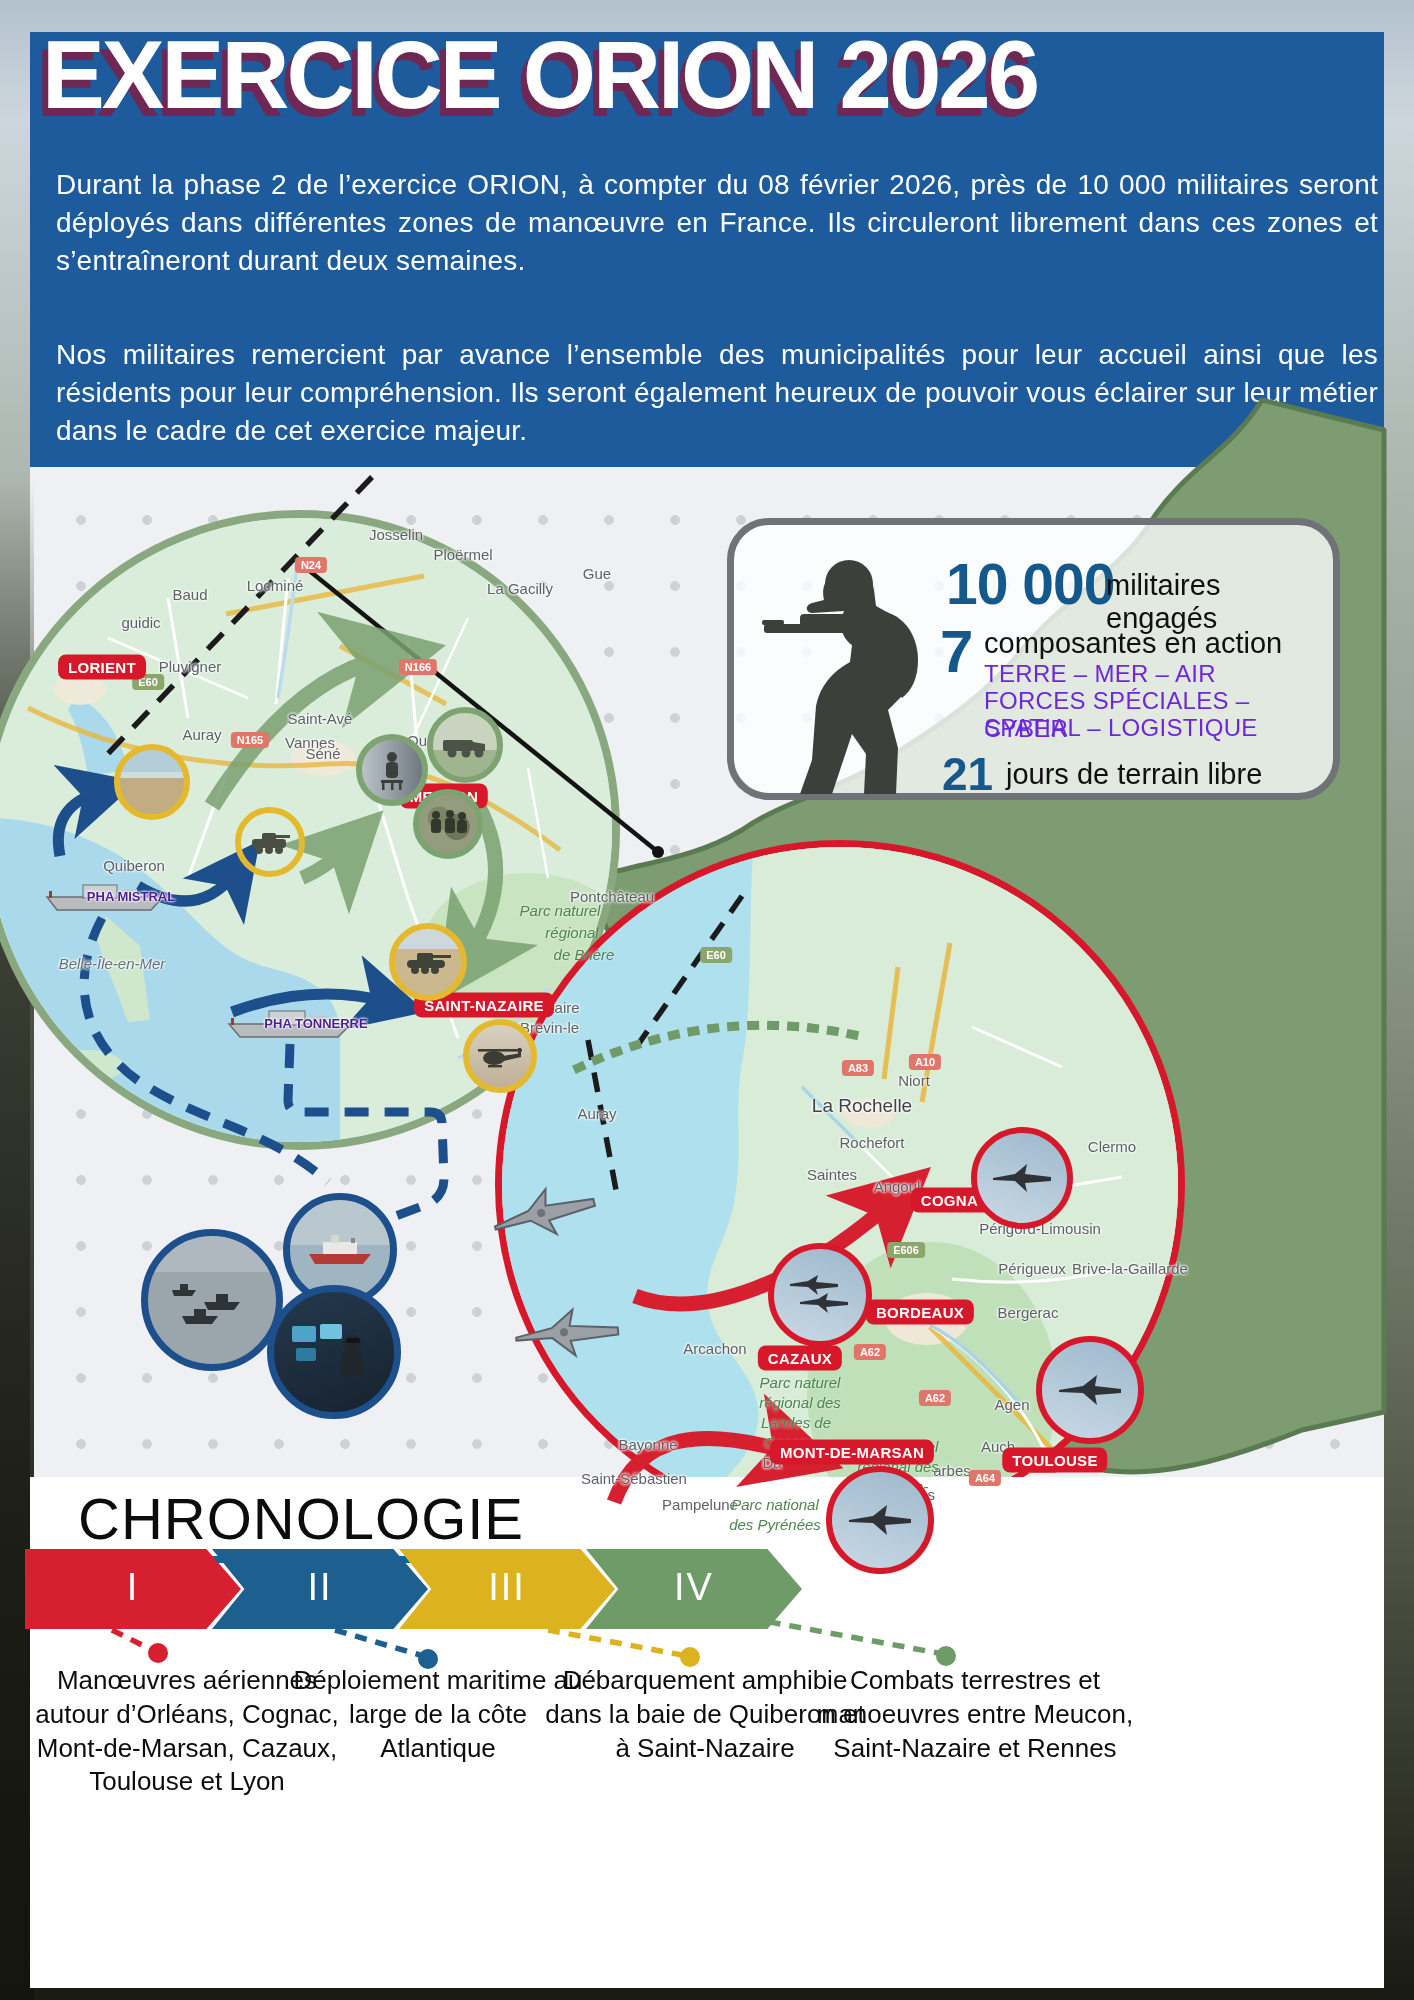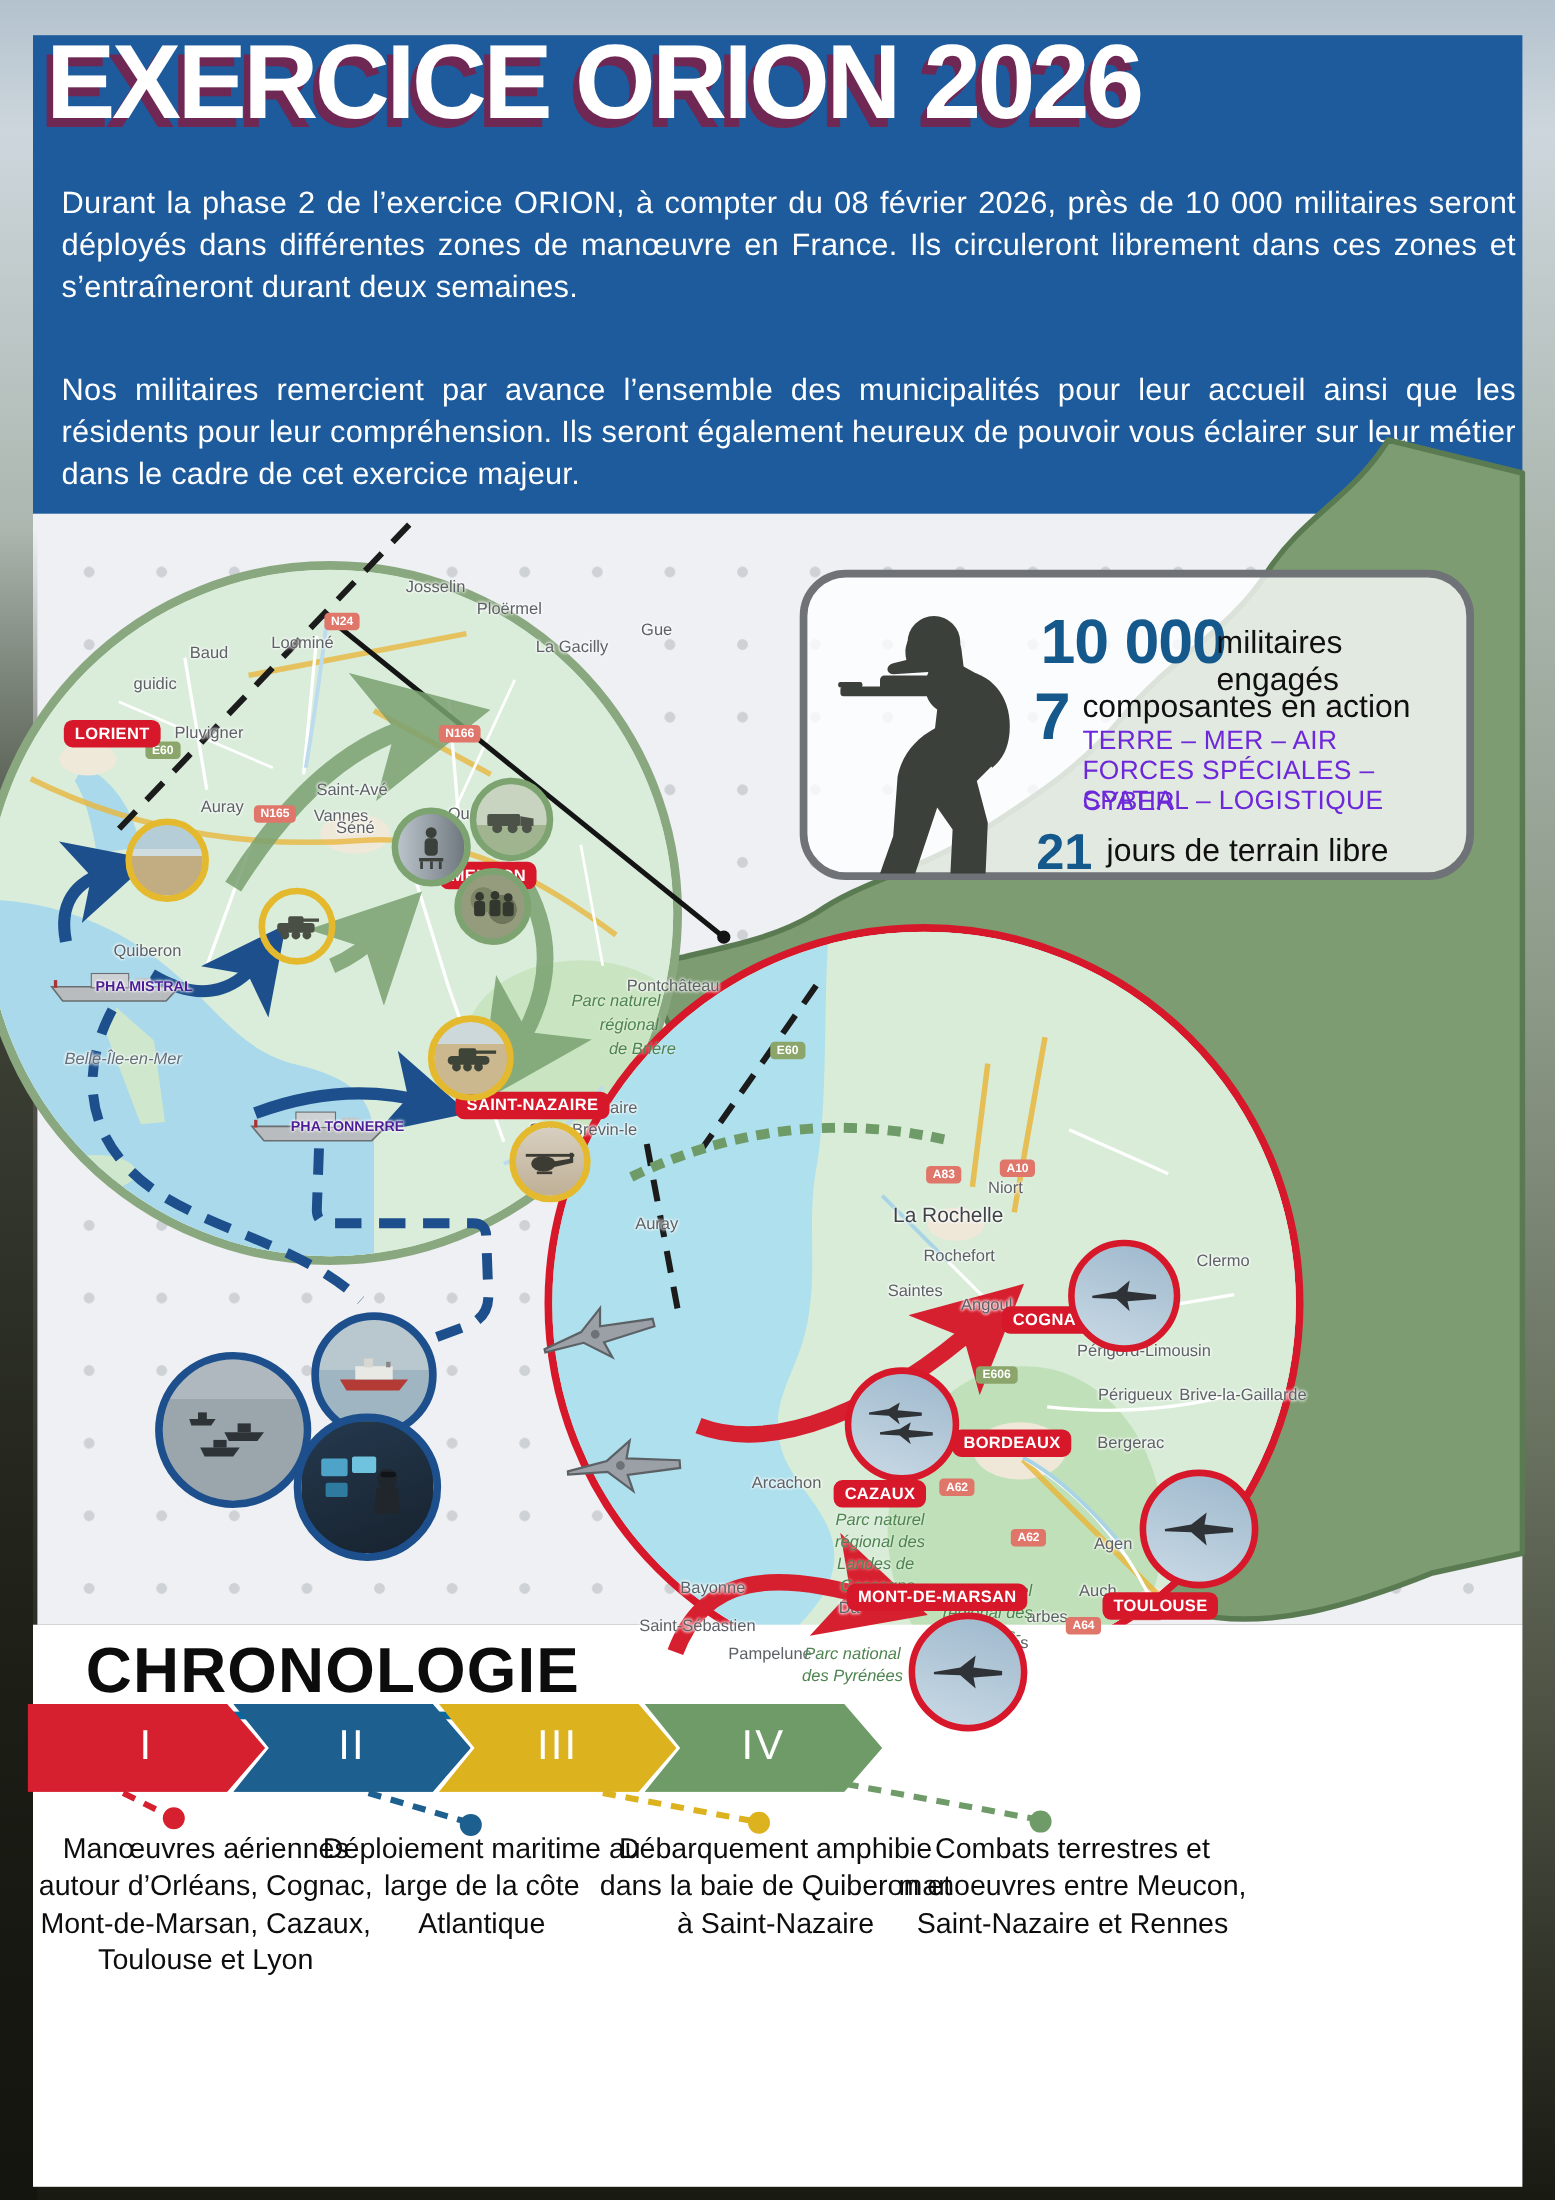--- a/index.html
+++ b/index.html
@@ -72,21 +72,21 @@
   .ph-shipred{background:linear-gradient(180deg,#b9c7cf 0% 45%,#9fb6c2 45% 100%);}
   .ph-control{background:linear-gradient(160deg,#24394e 0%,#17222e 100%);}
   .ph-sky{background:linear-gradient(200deg,#9db8cc 0%,#c9d9e5 100%);}
   
   .shipwrap{position:absolute;transform:translate(-50%,-50%);z-index:36;text-align:center;}
   .shiplabel{position:absolute;left:50%;top:12px;transform:translateX(-50%);font-size:13px;font-weight:800;color:#4c1d95;white-space:nowrap;
     text-shadow:0 0 2px #fff,0 0 3px #fff,0 0 3px #fff;margin-left:26px;}
   .jet{position:absolute;transform:translate(-50%,-50%) rotate(var(--rot,0deg));z-index:36;}
   
   #chrono{left:30px;top:1477px;width:1354px;height:511px;background:#ffffff;z-index:10;}
-  #chrono-title{position:absolute;left:48px;top:8px;font-size:58px;font-weight:700;letter-spacing:1px;color:#0c0c0c;
+  #chrono-title{position:absolute;left:48px;top:8px;font-size:58px;font-weight:400;letter-spacing:1px;color:#0c0c0c;
     border-bottom:7px solid #0369a1;padding-bottom:4px;}
   .chev{position:absolute;top:72px;height:80px;width:216px;color:#fff;z-index:12;}
   .chev .lab{position:absolute;left:0;right:0;top:50%;transform:translateY(-54%);text-align:center;font-size:38px;font-weight:400;letter-spacing:2px;}
   .chev.c1{left:-5px;background:#d7202f;clip-path:polygon(0 0,84% 0,100% 50%,84% 100%,0 100%);}
   .chev.c2{left:182px;background:#1d5f8e;clip-path:polygon(0 0,84% 0,100% 50%,84% 100%,0 100%,15% 50%);}
   .chev.c3{left:369px;background:#ddb21f;clip-path:polygon(0 0,84% 0,100% 50%,84% 100%,0 100%,15% 50%);}
   .chev.c4{left:556px;background:#6f9b68;clip-path:polygon(0 0,84% 0,100% 50%,84% 100%,0 100%,15% 50%);}
   .ptext{position:absolute;top:187px;font-size:26px;line-height:1.30;color:#0d0d0d;text-align:center;z-index:12;}
   .pt1{left:-8px;width:330px;} .pt2{left:262px;width:292px;} .pt3{left:510px;width:330px;} .pt4{left:770px;width:350px;}
 </style>

